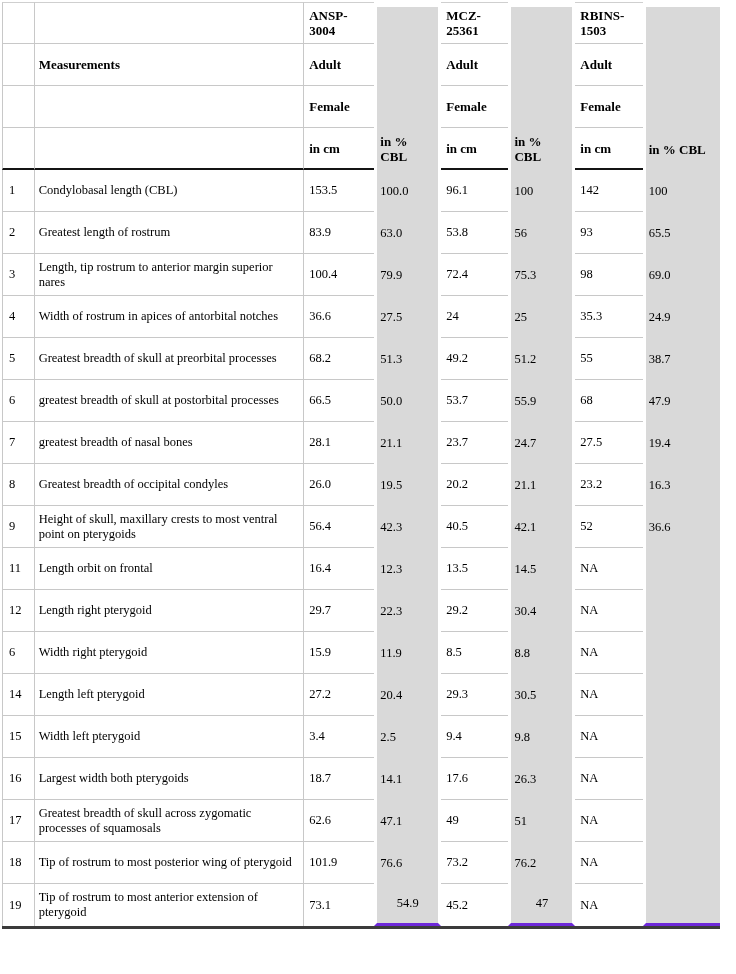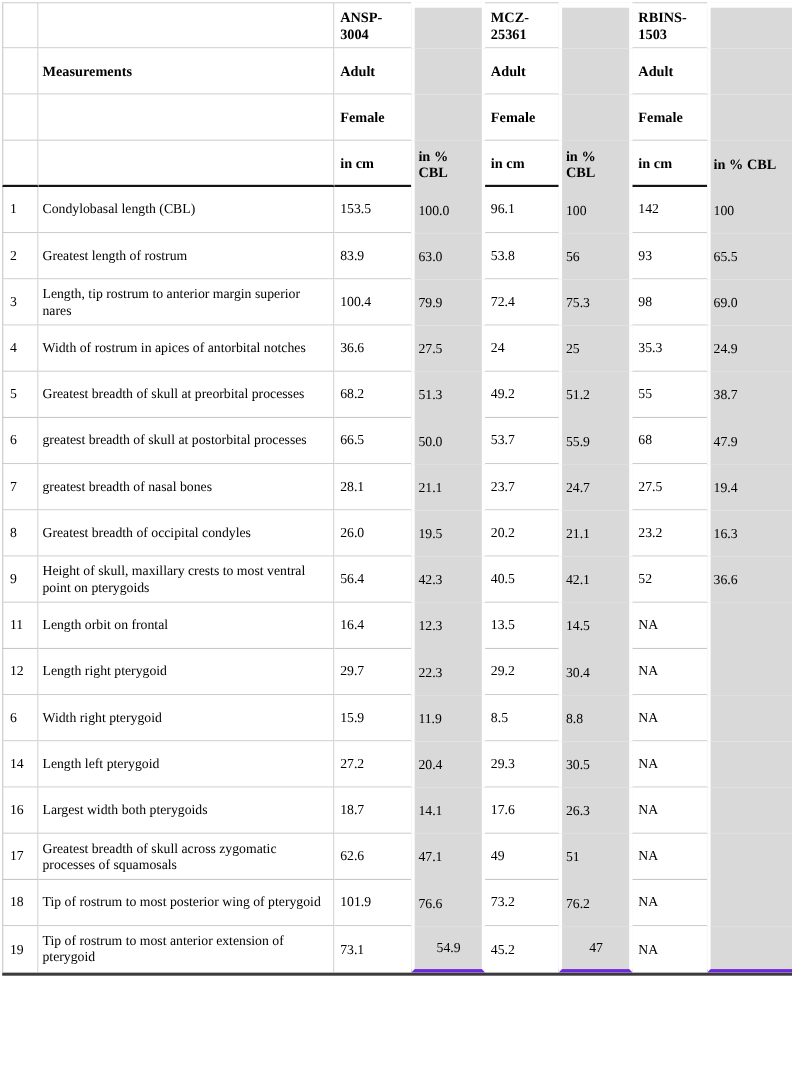--- a/index.html
+++ b/index.html
@@ -253,20 +253,30 @@
     <td class="num white rnum">14</td>
     <td class="meas white rlabel">Length left pterygoid</td>
     <td class="white v">27.2</td>
     <td class="pct v">20.4</td>
     <td class="white v">29.3</td>
     <td class="pct v">30.5</td>
     <td class="white v">NA</td>
     <td class="pct last v"></td>
   </tr>
 
+  <tr>
+    <td class="num white rnum">15</td>
+    <td class="meas white rlabel">Width left pterygoid</td>
+    <td class="white v">3.4</td>
+    <td class="pct v">2.5</td>
+    <td class="white v">9.4</td>
+    <td class="pct v">9.8</td>
+    <td class="white v">NA</td>
+    <td class="pct last v"></td>
+  </tr>
 
   <tr>
     <td class="num white rnum">16</td>
     <td class="meas white rlabel">Largest width both pterygoids</td>
     <td class="white v">18.7</td>
     <td class="pct v">14.1</td>
     <td class="white v">17.6</td>
     <td class="pct v">26.3</td>
     <td class="white v">NA</td>
     <td class="pct last v"></td>

